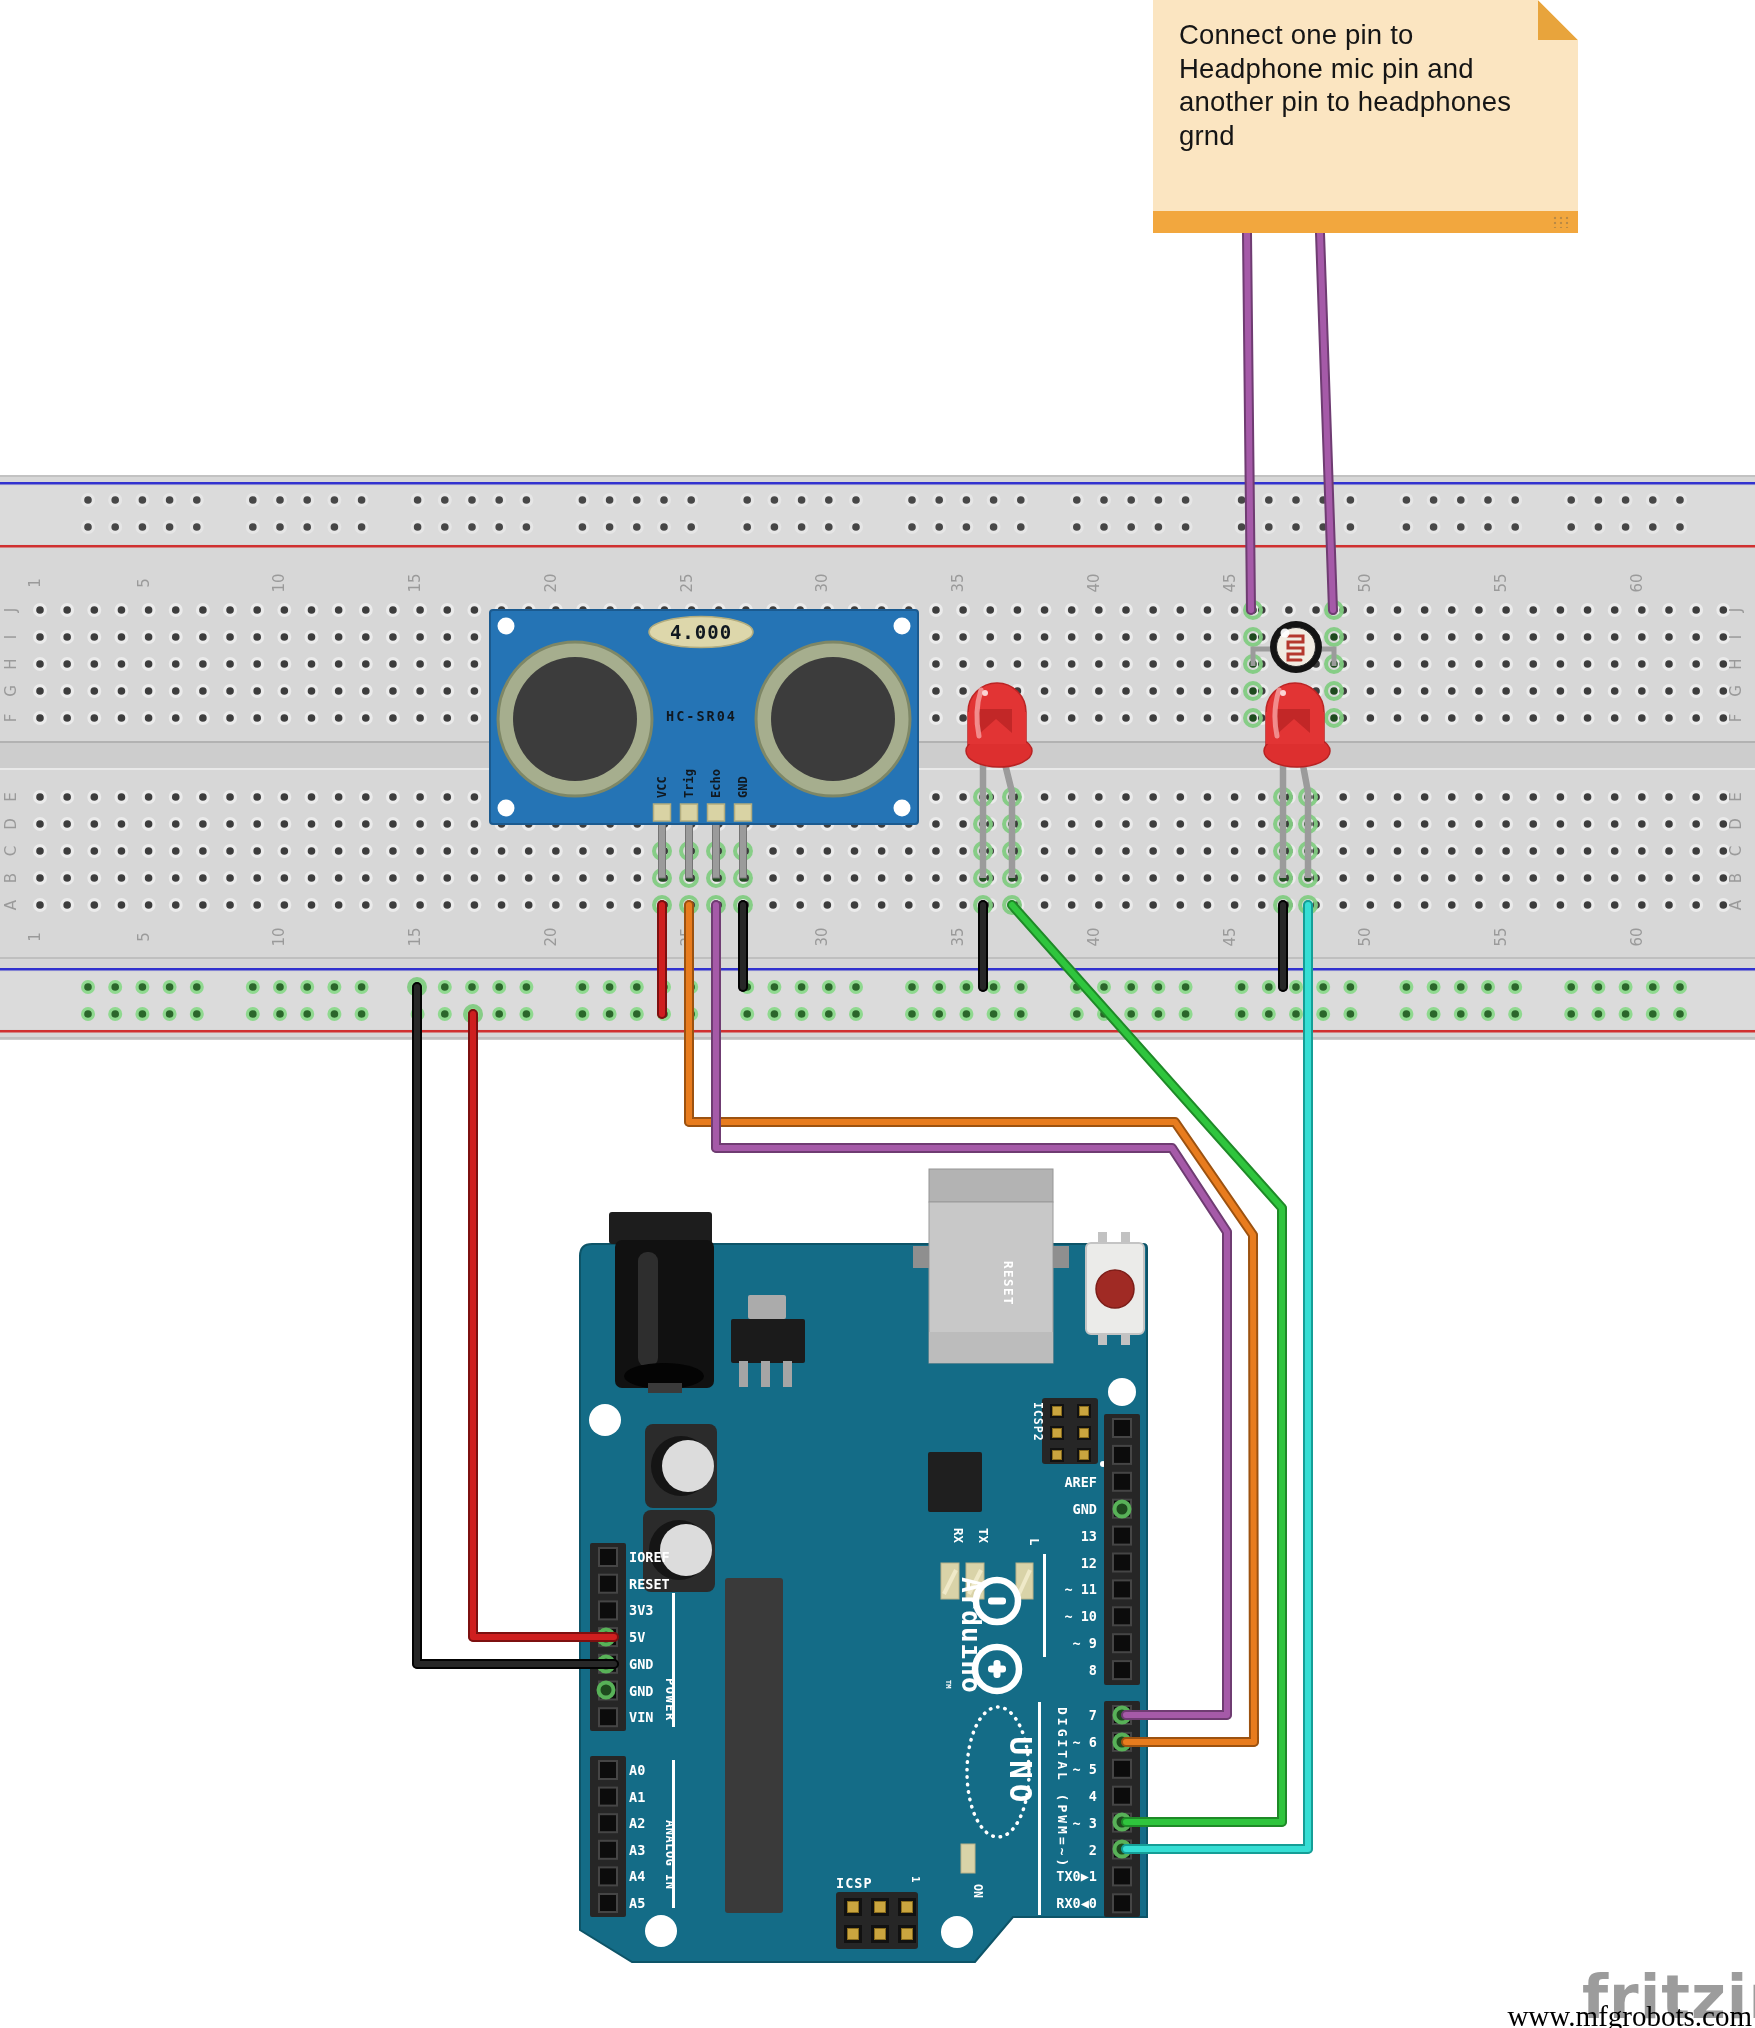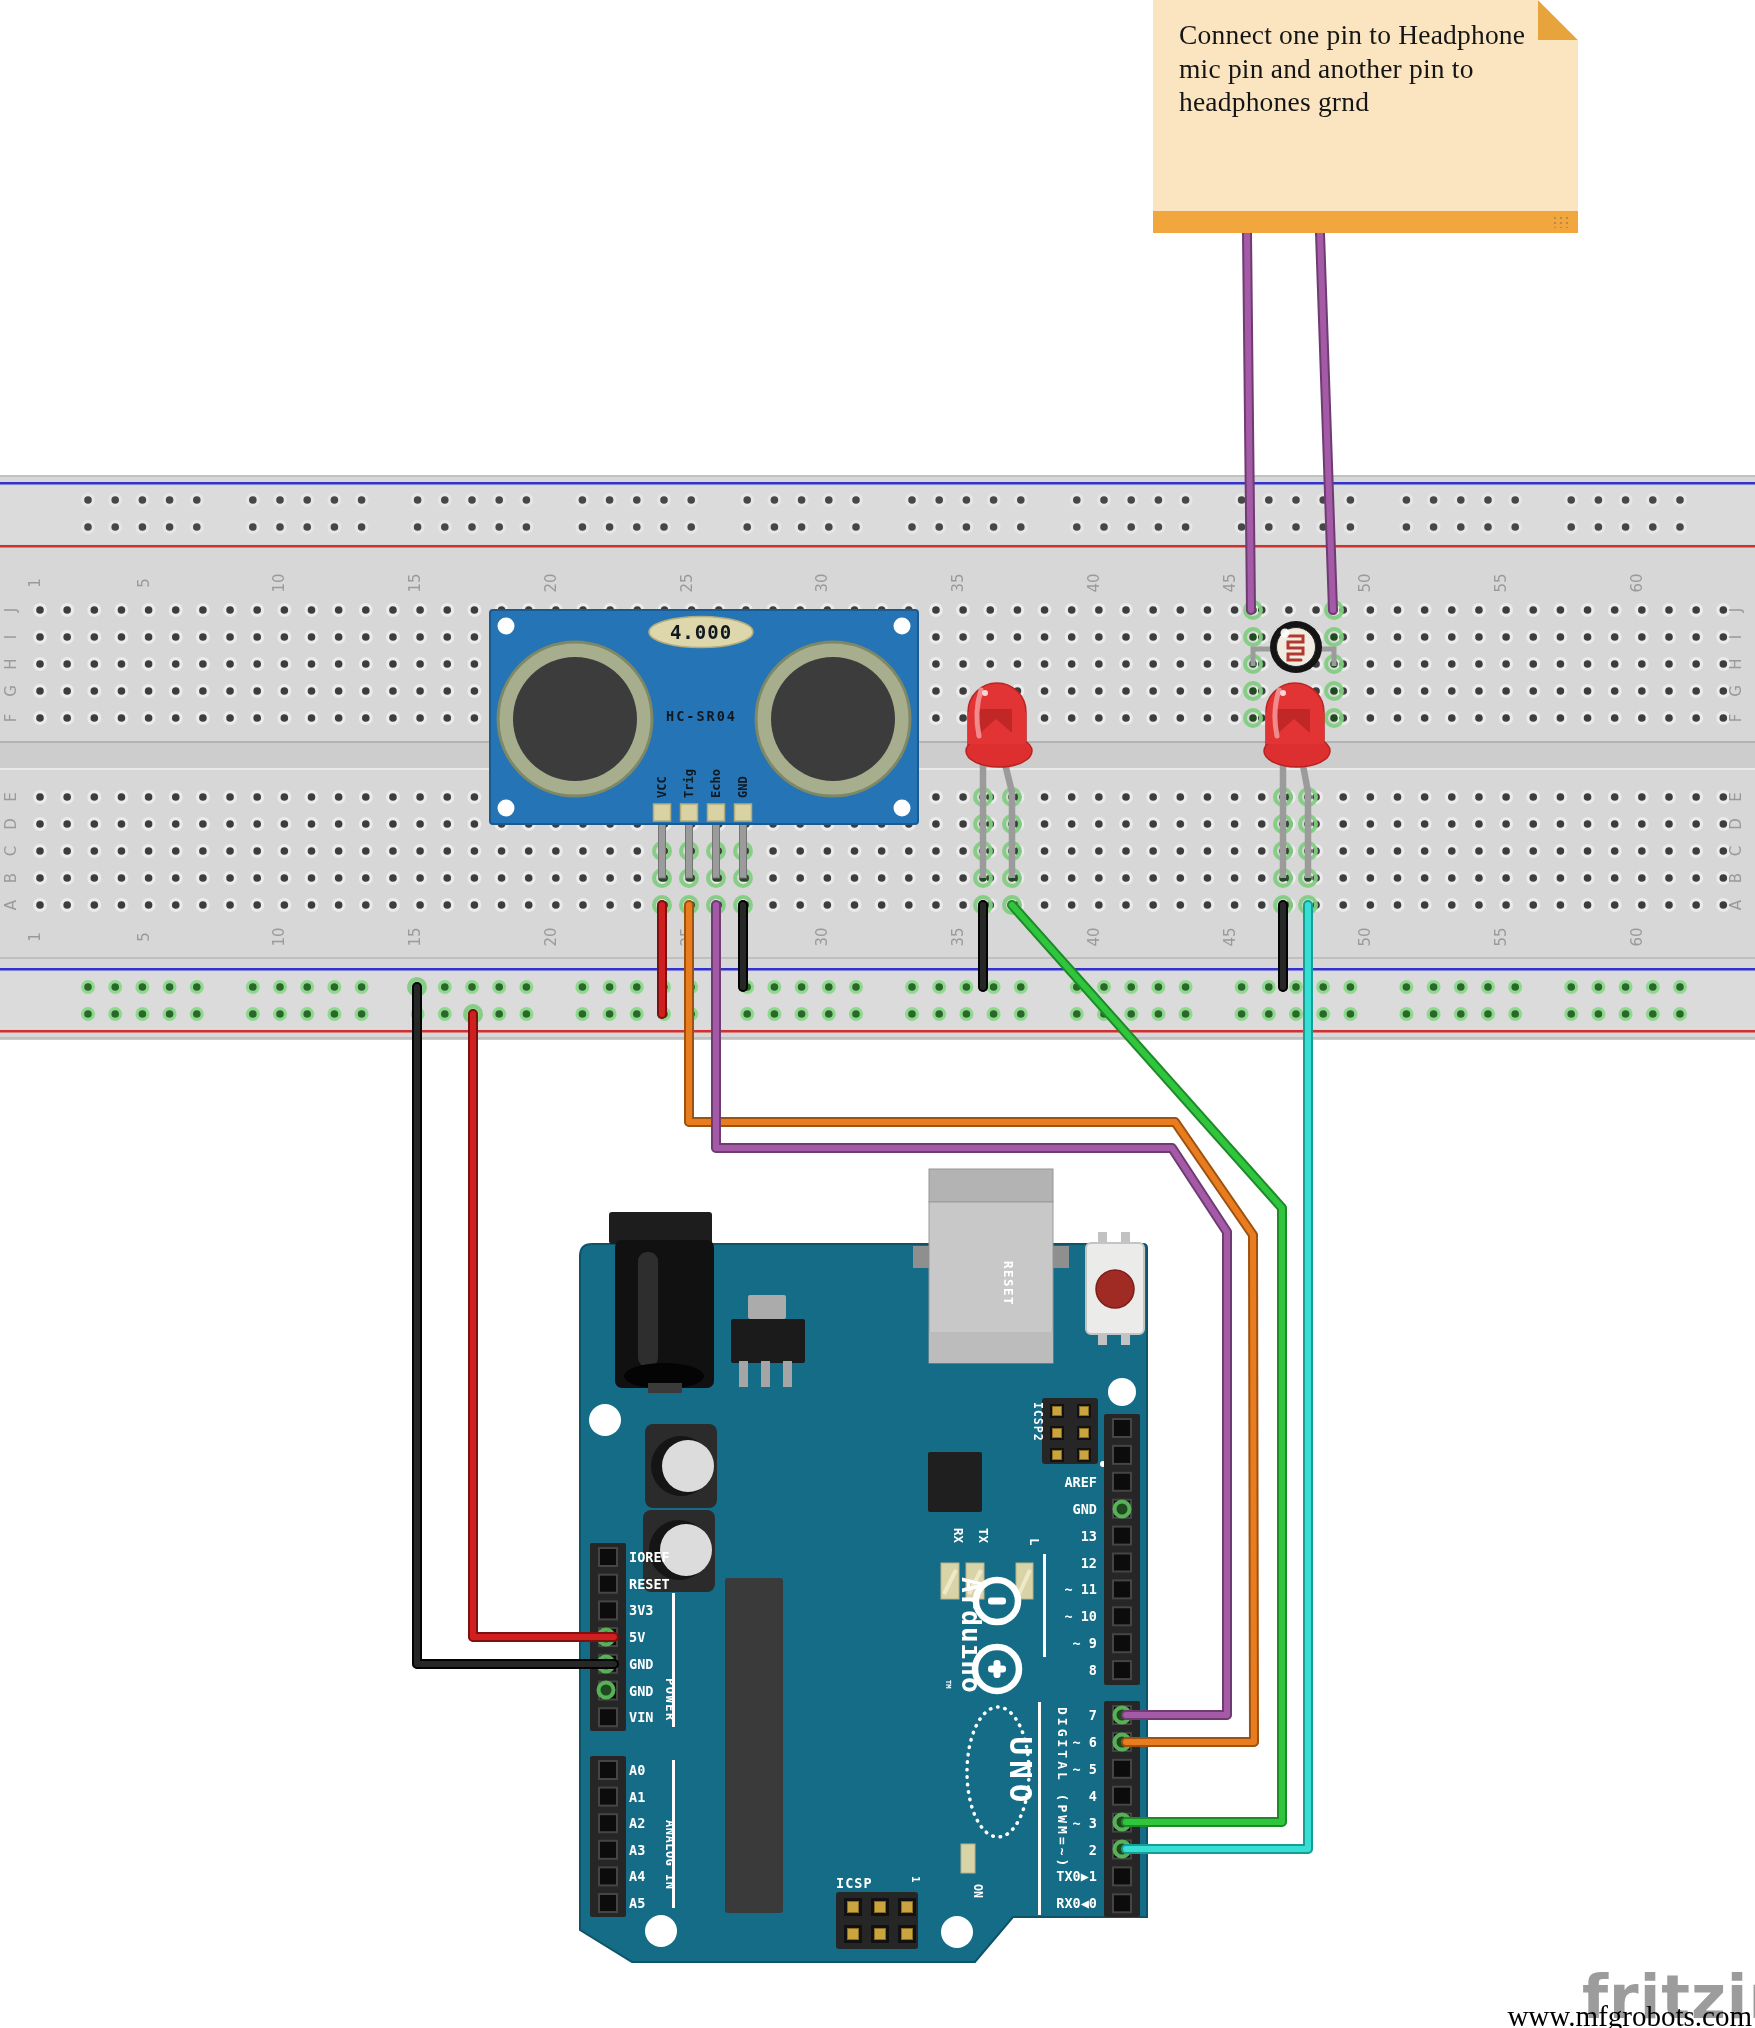--- a/index.html
+++ b/index.html
@@ -5,21 +5,21 @@
   html,body{margin:0;padding:0;background:#fff;}
   #stage{position:relative;width:1755px;height:2028px;background:#ffffff;overflow:hidden;
          font-family:"Liberation Sans",sans-serif;}
   svg{position:absolute;left:0;top:0;}
   text{user-select:none;}
   .mono{font-family:"DejaVu Sans Mono",monospace;font-weight:bold;fill:#ffffff;}
   .bbl{font-family:"DejaVu Sans",sans-serif;fill:#9a9a9a;}
   .sensor-txt{font-family:"DejaVu Sans Mono",monospace;font-weight:bold;fill:#101820;}
   
   #note{position:absolute;left:1153px;top:0;width:425px;height:233px;background:#fbe5c1;
-        clip-path:polygon(0 0, 385px 0, 425px 40px, 425px 233px, 0 233px);font-family:Liberation Serif, serif;}
+        clip-path:polygon(0 0, 385px 0, 425px 40px, 425px 233px, 0 233px);}
   #note .txt{position:absolute;left:26px;top:18px;width:360px;font-size:27.5px;line-height:1.22;
         color:#151515;letter-spacing:0.2px;}
   #note .bar{position:absolute;left:0;bottom:0;width:100%;height:22px;background:#f2a73e;}
   #note .fold{position:absolute;top:0;right:0;width:0;height:0;
         border-top:40px solid #ffffff;border-left:40px solid #e8a43c;}
   #note .grip{position:absolute;right:8px;bottom:5px;width:17px;height:12px;
         background-image:radial-gradient(circle at 2px 2px,#bb8a44 1.3px,transparent 1.6px);
         background-size:6px 5px;}
   
   #fritzing{position:absolute;left:1582px;top:1962px;font-family:"DejaVu Sans",sans-serif;

